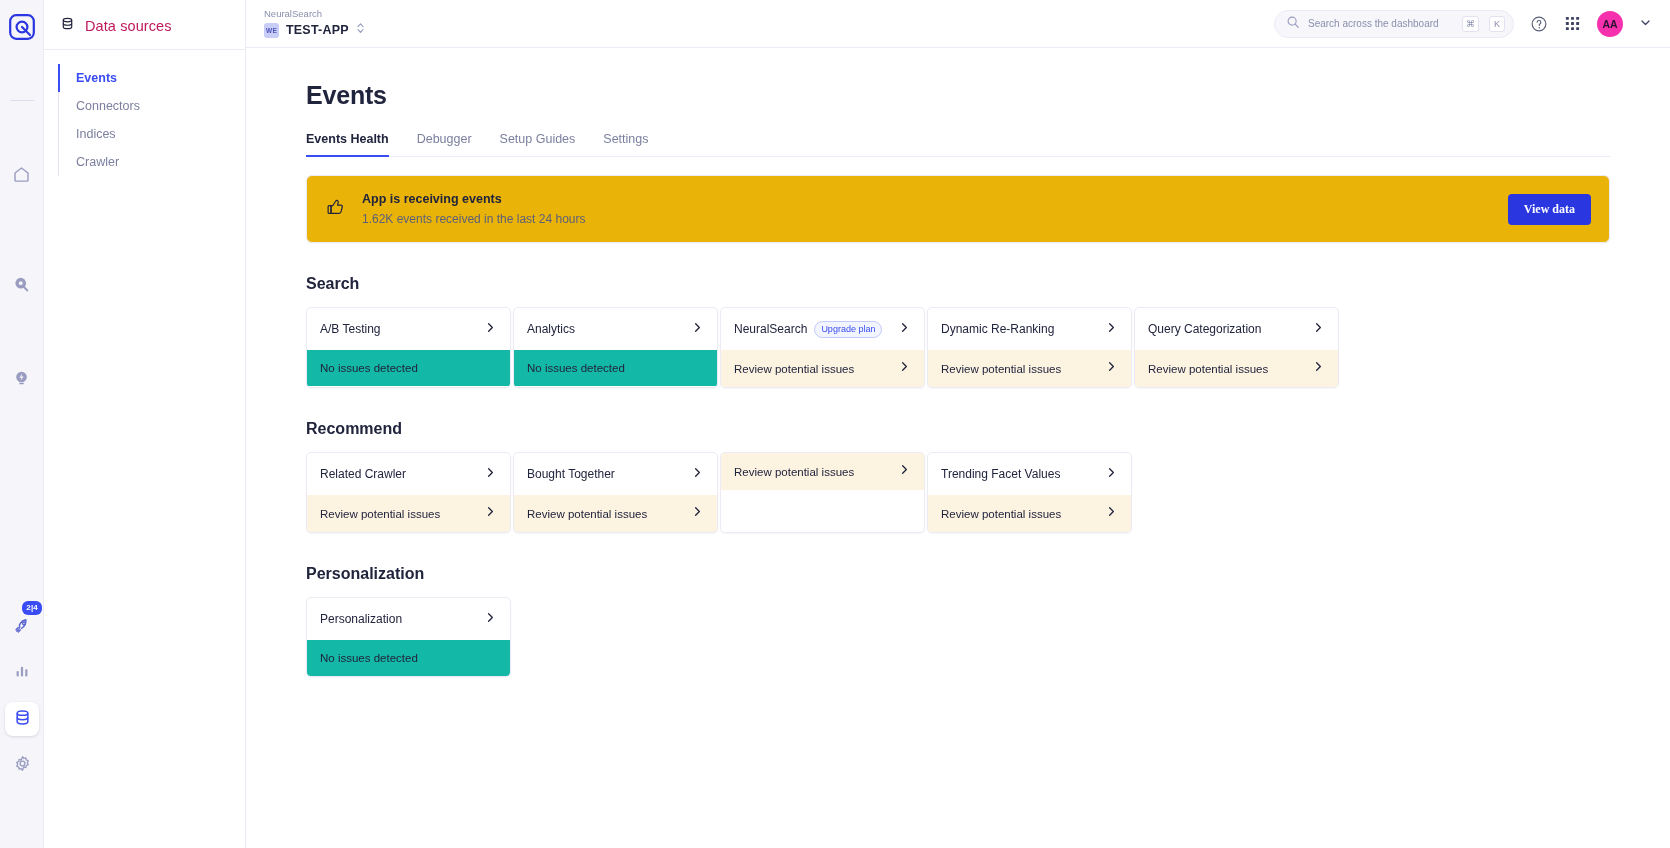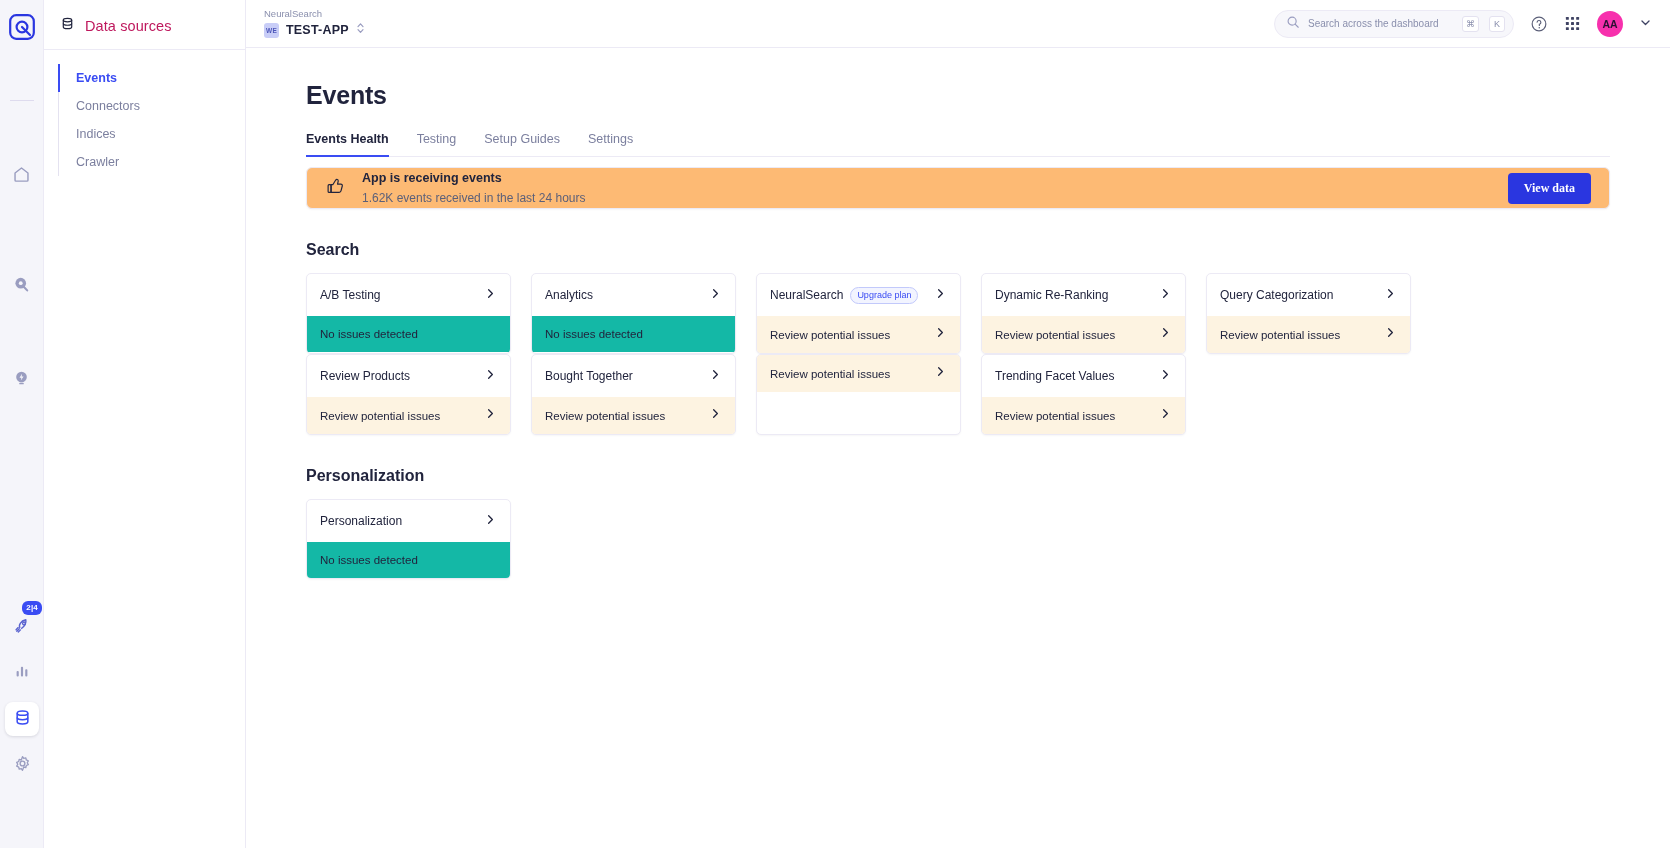--- a/index.html
+++ b/index.html
@@ -113,37 +113,37 @@
   .page-title { font-size: 25px; font-weight: 700; color: #21243d; margin: 33px 0 0; letter-spacing: -.2px; }
 
   .tabs { display: flex; gap: 28px; margin-top: 22px; border-bottom: 1px solid #eceaf5; }
   .tab {
     font-size: 12.5px; color: #7b7f9e; padding: 0 0 9px; cursor: pointer;
     border-bottom: 2px solid transparent; margin-bottom: -1px;
   }
   .tab.active { color: #21243d; font-weight: 700; border-bottom-color: #3a4cf3; }
 
   .banner {
-    margin-top: 10px; border: 1px solid #eceaf5; border-radius: 6px;
-    background: #fdba74; padding: 1px 18px;
+    margin-top: 18px; border: 1px solid #eceaf5; border-radius: 6px;
+    background: #eab308; padding: 14px 18px;
     display: flex; align-items: center; gap: 15px;
     box-shadow: 0 1px 2px rgba(35,38,59,.04);
   }
   .banner-txt { flex: 1; }
   .banner-title { font-size: 12.5px; font-weight: 700; color: #21243d; line-height: 18px; }
   .banner-sub { font-size: 12px; color: #5c6079; line-height: 18px; margin-top: 2px; }
   .btn-primary {
     background: #2a36e0; color: #fff; border: none; border-radius: 4px;
     font-size: 12px; font-weight: 700; padding: 8px 16px; cursor: pointer;
     font-family: Liberation Serif, serif;
   }
 
   .section-title { font-size: 16px; font-weight: 700; color: #21243d; margin: 32px 0 14px; }
 
-  .card-row { display: flex; gap: 20px; flex-wrap: wrap; }
+  .card-row { display: flex; gap: 2px; flex-wrap: wrap; }
   .card {
     width: 205px; border: 1px solid #eceaf5; border-radius: 5px;
     background: #fff; overflow: hidden;
     box-shadow: 0 1px 2px rgba(35,38,59,.04);
   }
   .card-head {
     display: flex; align-items: center; gap: 7px;
     padding: 12px 13px; cursor: pointer; min-height: 41px;
   }
   .card-name { font-size: 12px; color: #21243d; line-height: 16px; }
@@ -332,21 +332,21 @@
           </span>
         </span>
       </div>
     </div>
 
     <div class="content">
       <h1 class="page-title">Events</h1>
 
       <div class="tabs">
         <div class="tab active">Events Health</div>
-        <div class="tab">Testing</div>
+        <div class="tab">Debugger</div>
         <div class="tab">Setup Guides</div>
         <div class="tab">Settings</div>
       </div>
 
       <div class="banner">
         <span>
           <svg width="22" height="22" viewBox="0 0 24 24" fill="none">
             <path d="M6.6 10.6 h1.9 l3.2-5.1 a1.5 1.5 0 0 1 2.7 1.1 l-.7 3.4 h3.6 a1.6 1.6 0 0 1 1.55 2 l-1.4 5.4 a2 2 0 0 1 -1.95 1.5 H6.6 Z" stroke="#21243d" stroke-width="1.3" stroke-linejoin="round"></path>
             <rect x="3.4" y="10.6" width="3.2" height="8.3" rx="1" stroke="#21243d" stroke-width="1.3"></rect>
           </svg>
@@ -442,25 +442,26 @@
             <span class="lbl">Review potential issues</span>
             <span class="chev">
               <svg width="13" height="13" viewBox="0 0 14 14" fill="none">
                   <path d="M5 3 L9 7 L5 11" stroke="#21243d" stroke-width="1.4" stroke-linecap="round" stroke-linejoin="round"></path>
                 </svg>
             </span>
           </div>
         </div>
       </div>
 
+      <div class="section-title">Recommend</div>
       <div class="card-row">
 
         <div class="card">
           <div class="card-head">
-            <span class="card-name card-flex">Review Products</span>
+            <span class="card-name card-flex">Related Crawler</span>
             <span class="chev">
               <svg width="13" height="13" viewBox="0 0 14 14" fill="none">
                   <path d="M5 3 L9 7 L5 11" stroke="#21243d" stroke-width="1.4" stroke-linecap="round" stroke-linejoin="round"></path>
                 </svg>
             </span>
           </div>
           <div class="card-foot warn">
             <span class="lbl">Review potential issues</span>
             <span class="chev">
               <svg width="13" height="13" viewBox="0 0 14 14" fill="none">

